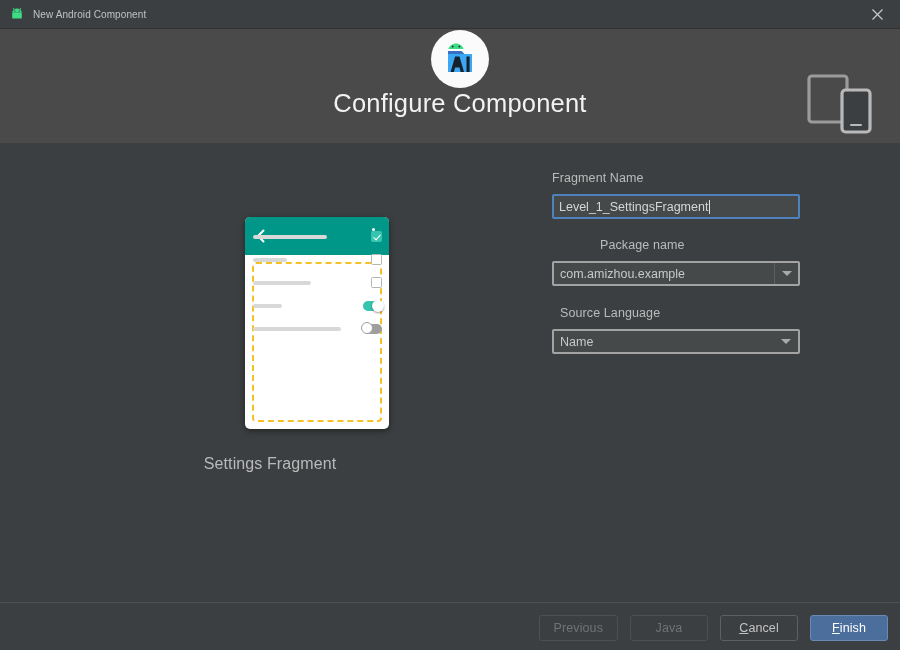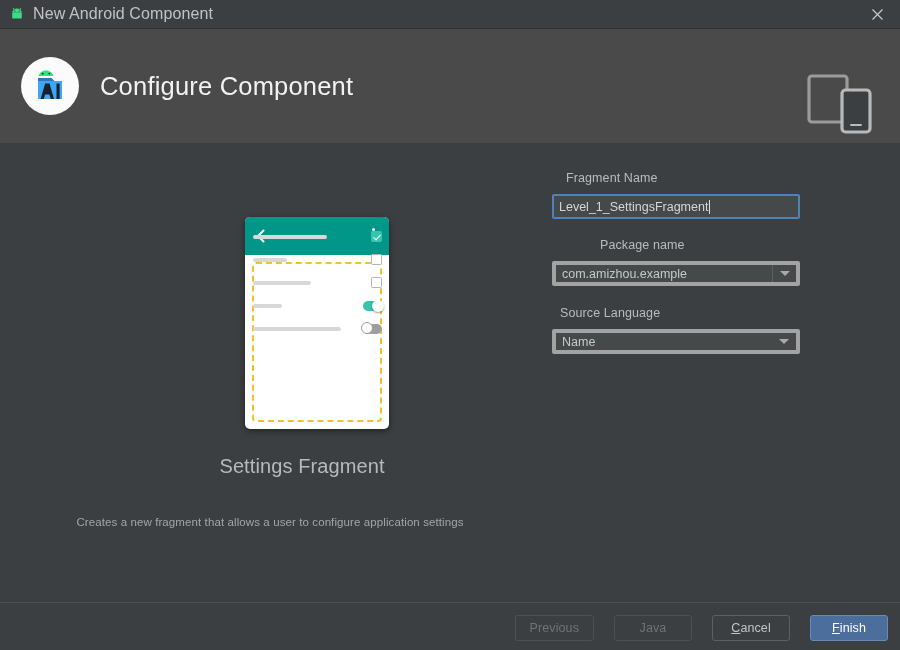--- a/index.html
+++ b/index.html
@@ -29,21 +29,21 @@
   }
   .titlebar-icon {
     width: 16px;
     height: 16px;
     margin-left: 9px;
     margin-right: 8px;
     flex: none;
     display: block;
   }
   .titlebar-title {
-    font-size: 16px;
+    font-size: 10px;
     color: #c2c2c2;
     letter-spacing: .1px;
   }
   .window-close {
     position: absolute;
     right: 0;
     top: 0;
     width: 46px;
     height: 28px;
     display: flex;
@@ -55,20 +55,21 @@
 
   
   .header {
     position: relative;
     height: 114px;
     background: #4a4a4b;
     box-sizing: border-box;
     display: flex;
     align-items: center;
     overflow: hidden;
+    flex-direction: column;
   }
   .header-logo {
     width: 60px;
     height: 60px;
     margin-left: 20px;
     flex: none;
     display: block;
   }
   .header-title {
     margin-left: 20px;
@@ -246,24 +247,23 @@
     border: 1.5px solid #9e9e9e;
     box-sizing: border-box;
   }
 
   .preview-title {
     position: absolute;
     left: 0;
     top: 312px;
     width: 540px;
     text-align: center;
-    font-size: 20px;
+    font-size: 16px;
     color: #b9b9b9;
     letter-spacing: .1px;
-    padding-left: 32px;
   }
   .preview-desc {
     position: absolute;
     left: 0;
     top: 373px;
     width: 540px;
     text-align: center;
     font-size: 11.5px;
     color: #a4a4a4;
     letter-spacing: .1px;
@@ -274,21 +274,21 @@
     position: absolute;
     left: 552px;
     top: 0;
     width: 260px;
   }
   .field-label {
     font-size: 12.5px;
     color: #bbbbbb;
     letter-spacing: .1px;
   }
-  .field-label.l1 { position: absolute; top: 28px; left: 14px; }
+  .field-label.l1 { position: absolute; top: 28px; left: 0; }
   .field-label.l2 { position: absolute; top: 95px; left: 0; margin-left: 48px; }
   .field-label.l3 { position: absolute; top: 163px; left: 8px; }
 
   .text-input {
     position: absolute;
     top: 51px;
     left: 0;
     width: 248px;
     height: 25px;
     box-sizing: border-box;
@@ -309,21 +309,21 @@
     margin-left: 1px;
   }
 
   .combo {
     position: absolute;
     left: 0;
     width: 248px;
     height: 25px;
     box-sizing: border-box;
     background: #45494a;
-    border: 4px solid #a3a3a3;
+    border: 2px solid #a3a3a3;
     border-radius: 2px;
     display: flex;
     align-items: center;
     font-size: 12.5px;
     color: #c8c8c8;
   }
   .combo.c1 { top: 118px; }
   .combo.c2 { top: 186px; }
   .combo-value {
     flex: 1;
@@ -356,21 +356,21 @@
     height: 48px;
     background: #3c3f41;
     border-top: 1px solid #4f5254;
     box-sizing: border-box;
   }
   .btnrow {
     position: absolute;
     right: 12px;
     top: 12px;
     display: flex;
-    gap: 20px;
+    gap: 12px;
   }
   .btn {
     height: 26px;
     min-width: 78px;
     padding: 0 14px;
     box-sizing: border-box;
     border-radius: 3px;
     font-size: 12.5px;
     display: flex;
     align-items: center;
@@ -476,21 +476,20 @@
         <div class="row">
           <div class="bar" style="width:88px"></div>
           <div class="ctl">
               <div class="sw off"></div>
             </div>
         </div>
       </div>
     </div>
 
     <div class="preview-title">Settings Fragment</div>
-    <div class="preview-desc">Creates a new fragment that allows a user to configure application settings</div>
   </div>
 
   <div class="form-col">
 
     <div class="field-label l1">Fragment Name</div>
     <div class="text-input">
       <span>Level_1_SettingsFragment</span>
         <span class="caret"></span>
     </div>
 

